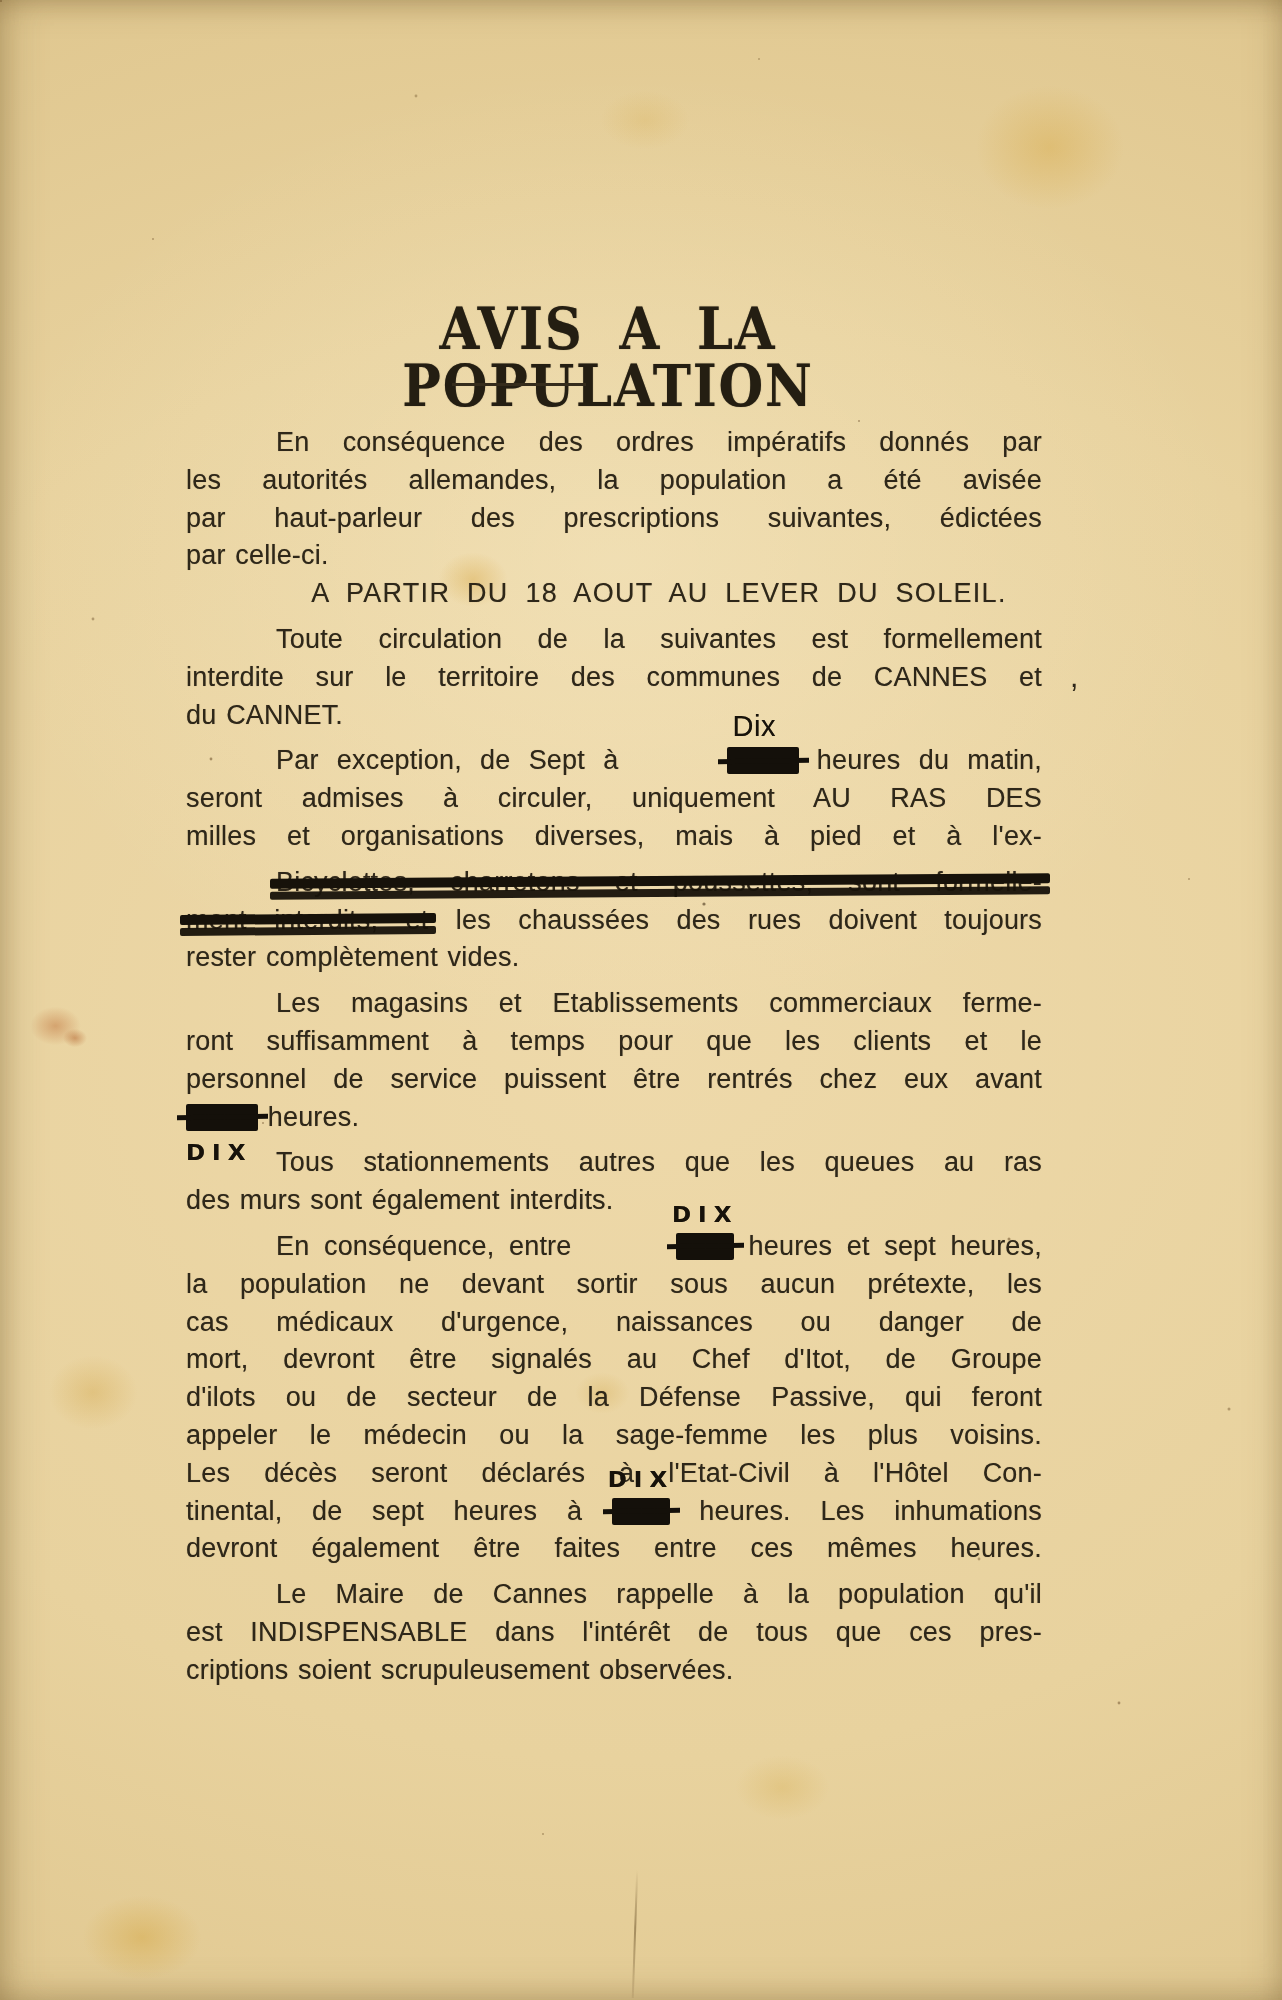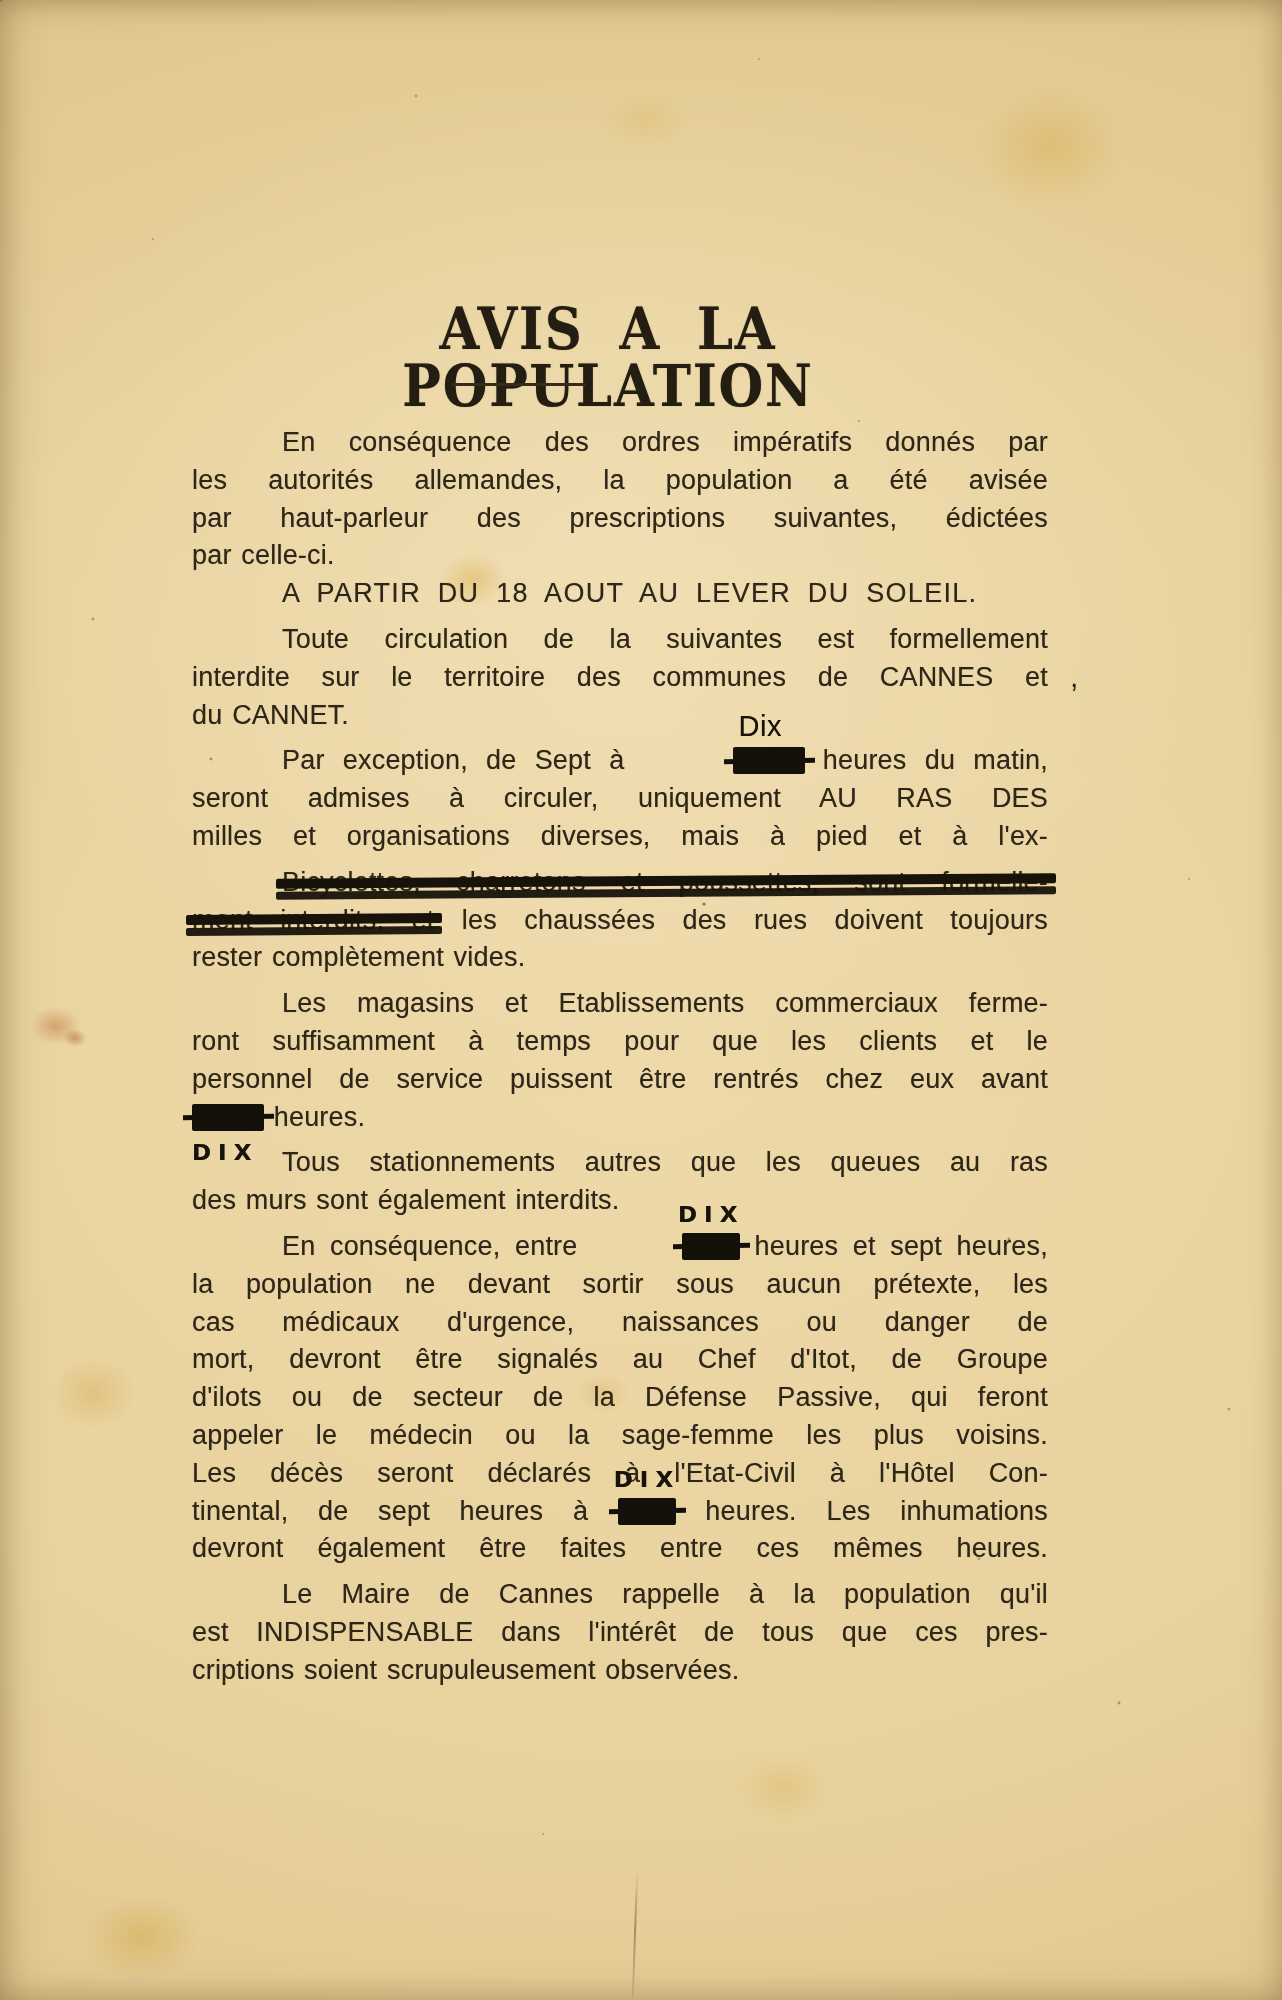--- a/index.html
+++ b/index.html
@@ -51,29 +51,29 @@
     position:absolute;left:180px;top:300px;width:856px;
     text-align:center;
     font-family:"DejaVu Serif","Liberation Serif",serif;
     font-weight:bold;font-size:57px;line-height:1;
     letter-spacing:2px;word-spacing:18px;
     color:#241e12;
     transform:scaleX(.9);transform-origin:50% 50%;
     text-shadow:0 0 1px rgba(40,32,16,.55);
   }
   .rule{position:absolute;left:452px;top:383px;width:134px;height:3px;background:#352c1c;}
-  .lines{position:absolute;left:192px;top:424px;width:856px;}
+  .lines{position:absolute;left:186px;top:424px;width:856px;}
   .line{
     font-size:27px;line-height:37.8px;height:37.8px;
     letter-spacing:.2px;word-spacing:2px;
     white-space:normal;overflow:visible;
     text-shadow:0 0 .7px rgba(46,38,22,.45);
   }
   .line.gap{margin-top:8px;}
-  .line.indent{text-indent:90px;}
+  .line.indent{text-indent:90px;text-align:center;}
   .line.justify{text-align:justify;text-align-last:justify;text-justify:inter-word;}
   .line.caps{letter-spacing:1.3px;word-spacing:8px;}
   
   .struck{position:relative;color:rgba(38,30,18,.92);}
   .struck::before,.struck::after{
     content:"";position:absolute;left:-6px;right:-8px;background:#17120a;
     transform:skewY(-.4deg);border-radius:2px;pointer-events:none;}
   .struck::before{top:9px;height:10px;}
   .struck::after{top:22px;height:8px;opacity:.95;}
   

